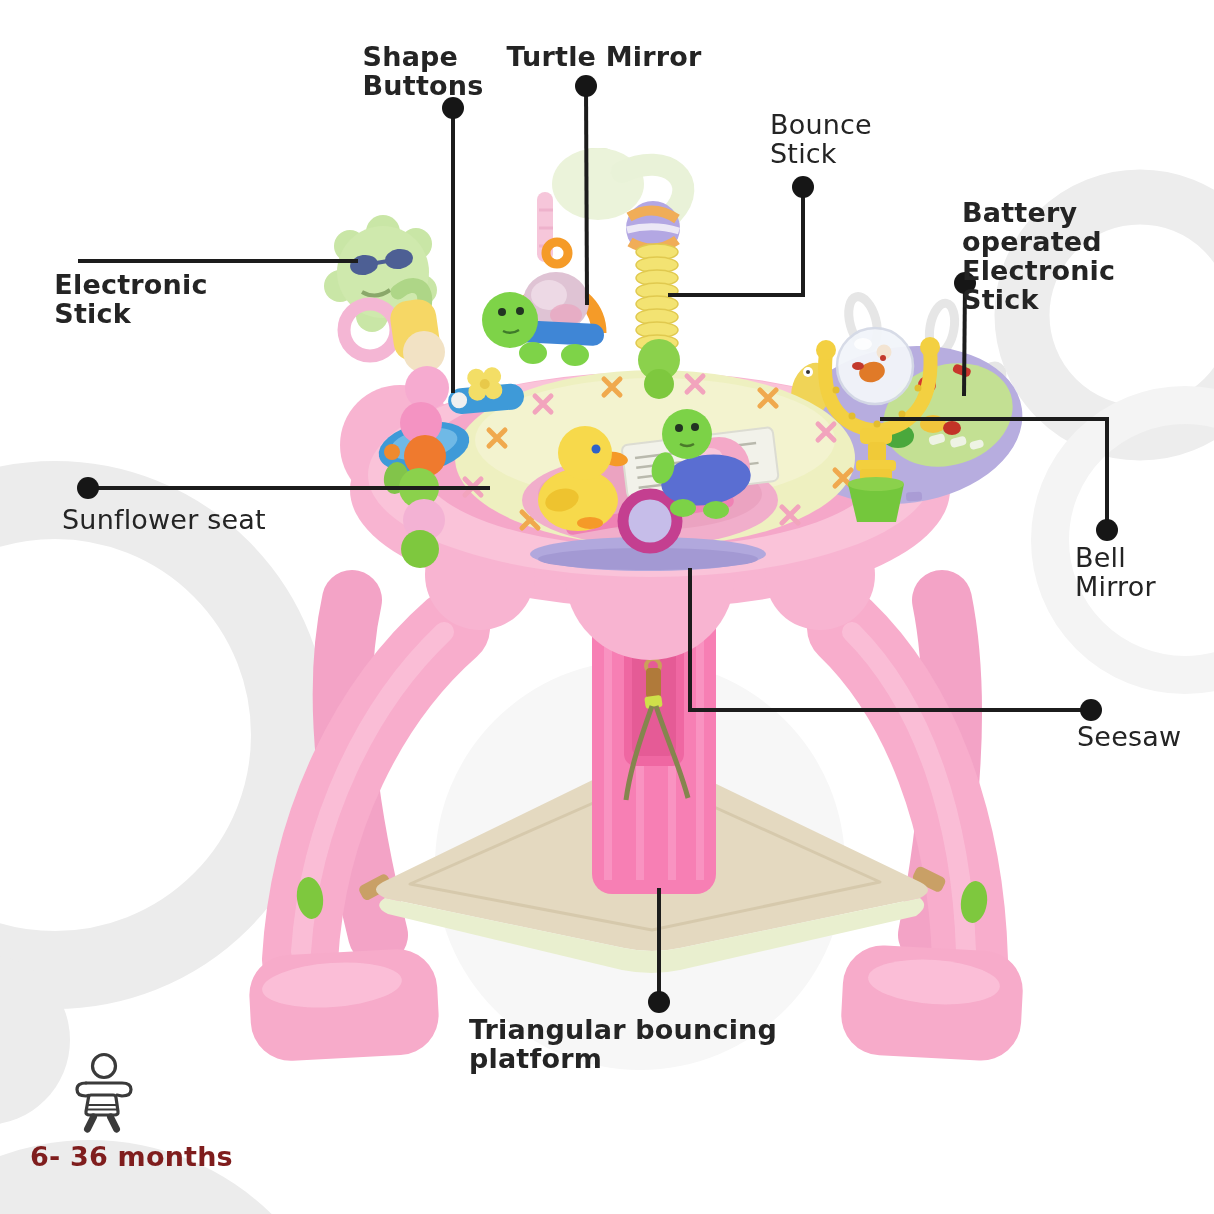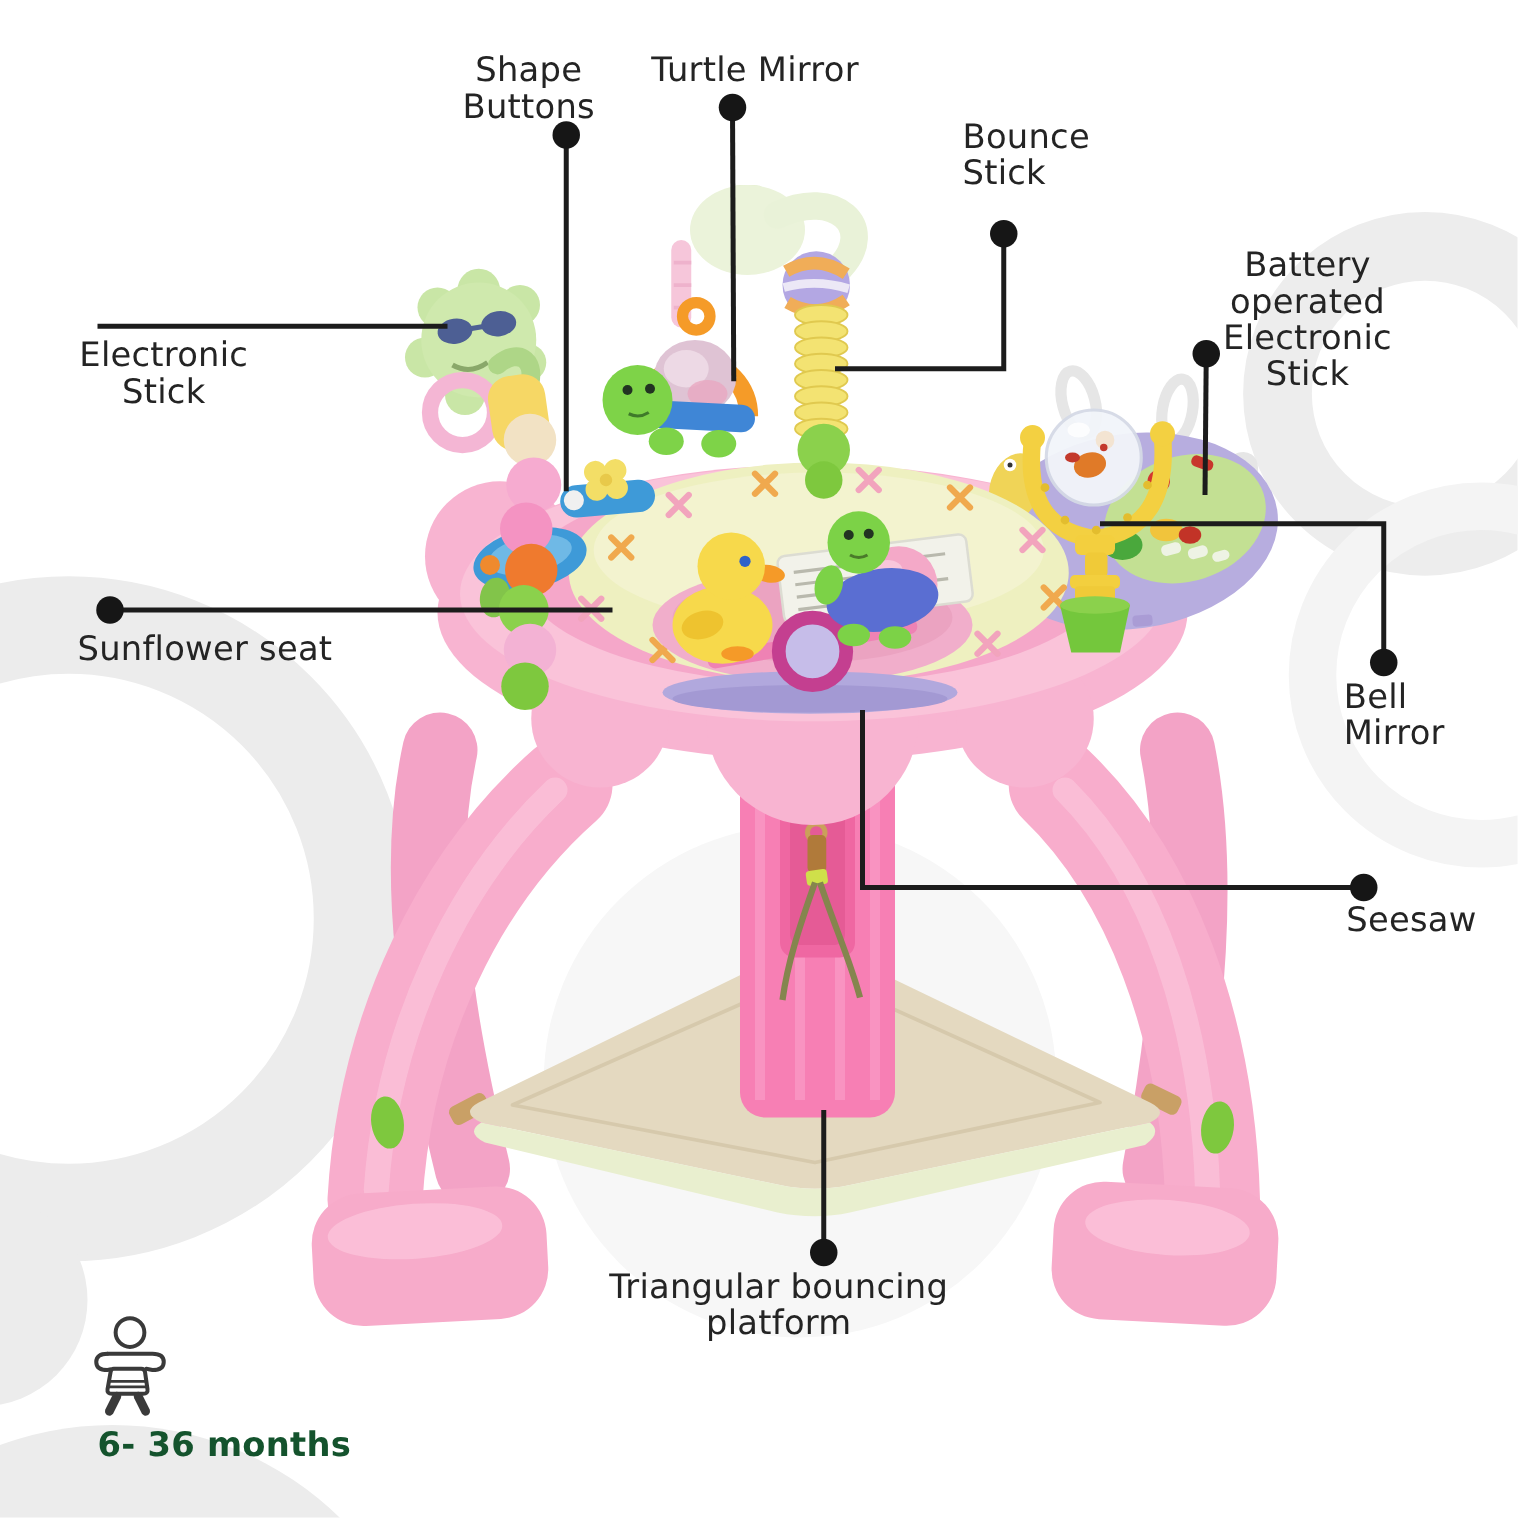--- a/index.html
+++ b/index.html
@@ -9,22 +9,22 @@
     font-family:"DejaVu Sans","Liberation Sans",sans-serif;
   }
   .stage{position:absolute;left:0;top:0;width:1214px;height:1214px;}
   svg{display:block;}
   .label{
     position:absolute;
     font-size:27px;line-height:1.08;color:#242424;
     letter-spacing:.2px;font-weight:500;
     white-space:pre-line;
   }
-  .center{text-align:center;transform:translateX(-50%);}
-  .age-label{font-weight:bold;font-size:27px;color:#14532d;margin-left:48px;}
+  .center{text-align:left;transform:translateX(-50%);font-weight:bold;}
+  .age-label{font-weight:bold;font-size:27px;color:#7f1d1d;}
 </style>
 </head>
 <body>
 
 <div class="stage">
 <svg width="1214" height="1214" viewBox="0 0 1214 1214">
 
   <g>
     <circle cx="1140" cy="315" r="118" fill="none" stroke="#ededed" stroke-width="55"></circle>
     <circle cx="1185" cy="540" r="135" fill="none" stroke="#f4f4f4" stroke-width="38"></circle>
@@ -328,21 +328,21 @@
     <circle cx="1107" cy="530" r="11"></circle>
     <circle cx="1091" cy="710" r="11"></circle>
     <circle cx="659" cy="1002" r="11"></circle>
   </g>
 </svg>
 </div>
 
 <div class="label center" style="left:423px;top:42px">Shape
 Buttons</div>
 <div class="label center" style="left:604px;top:42px">Turtle Mirror</div>
-<div class="label" style="left:770px;top:95px">Bounce
+<div class="label" style="left:770px;top:110px">Bounce
 Stick</div>
 <div class="label center" style="left:1046px;top:198px">Battery operated
 Electronic Stick</div>
 <div class="label center" style="left:131px;top:270px">Electronic
 Stick</div>
 <div class="label" style="left:62px;top:505px">Sunflower seat</div>
 <div class="label" style="left:1075px;top:543px">Bell Mirror</div>
 <div class="label" style="left:1077px;top:722px">Seesaw</div>
 <div class="label center" style="left:623px;top:1015px">Triangular bouncing
 platform</div>

